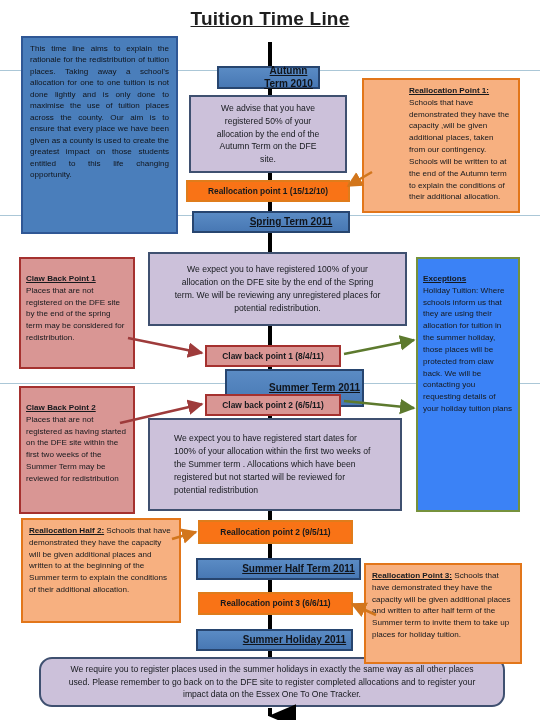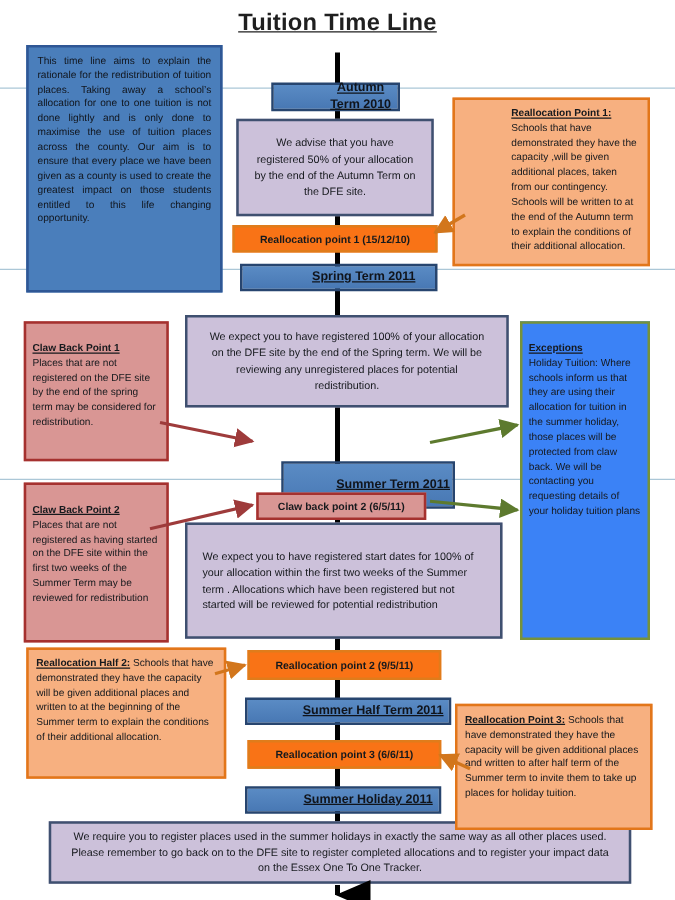--- a/index.html
+++ b/index.html
@@ -57,21 +57,21 @@
     font-size: 10px; font-weight: bold; text-align: center;
     text-decoration: underline; color: #10141b;
     display: flex; align-items: center; justify-content: center;
   }
   .point {
     font-size: 8.4px; font-weight: bold; text-align: center;
     display: flex; align-items: center; justify-content: center;
     color: #16191d;
   }
   .msg {
-    font-size: 8.6px; text-align: center; padding: 5px 12px;
+    font-size: 8.6px; text-align: center; padding: 5px 24px;
     display: flex; align-items: center; justify-content: center;
     line-height: 1.5;
   }
   .msg-left { text-align: left; justify-content: flex-start; }
   .note {
     font-size: 8.1px; padding: 5px 6px; line-height: 1.46;
     text-align: left;
   }
   .note b { text-decoration: underline; font-weight: bold; }
   .side {
@@ -110,20 +110,23 @@
   </div>
 
   <div class="box term" style="left:192px; top:211px; width:158px; height:22px;">
     <span>Spring Term 2011</span>
   </div>
 
   <div class="box purple msg" style="left:148px; top:252px; width:259px; height:74px;">
     <span>We expect you to have registered 100% of your allocation on the DFE site by the end of the Spring term.  We will be reviewing any unregistered places for potential redistribution.</span>
   </div>
 
+  <div class="box rose point" style="left:205px; top:345px; width:136px; height:22px;">
+    <span>Claw back point 1  (8/4/11)</span>
+  </div>
 
   <div class="box term" style="left:225px; top:369px; width:139px; height:38px;">
     <span>Summer Term 2011</span>
   </div>
 
   <div class="box rose point" style="left:205px; top:394px; width:136px; height:22px;">
     <span>Claw back point 2 (6/5/11)</span>
   </div>
 
   <div class="box purple msg msg-left" style="left:148px; top:418px; width:254px; height:93px;">
@@ -139,21 +142,21 @@
   </div>
 
   <div class="box orange point" style="left:198px; top:592px; width:155px; height:23px;">
     <span>Reallocation point 3 (6/6/11)</span>
   </div>
 
   <div class="box term" style="left:196px; top:629px; width:157px; height:22px;">
     <span>Summer Holiday 2011</span>
   </div>
 
-  <div class="box purple msg" style="left:39px; top:657px; width:466px; height:50px;">
+  <div class="box purple msg" style="left:39px; top:657px; width:466px; height:50px;border-radius:13px;">
     <span>We require you to register places used in the summer holidays in exactly the same way as all other places used. Please remember to go back on to the DFE site to register completed allocations and to register your impact data on the Essex One To One Tracker.</span>
   </div>
 
   <div class="box blue-fill intro" style="left:21px; top:36px; width:157px; height:198px;">
     <span>This time line aims to explain the rationale for the redistribution of tuition places.  Taking away a school’s allocation for one to one tuition is not done lightly and is only done to maximise the use of tuition places across the county.   Our aim is to ensure that every place we have been given as a county is used to create the greatest impact on those students entitled to this life changing opportunity.</span>
   </div>
 
   <div class="box rose side" style="left:19px; top:257px; width:116px; height:112px;">
     <b>Claw Back Point 1</b><br>
     <span>Places that are not registered on the DFE site by the end of the spring term may be considered for redistribution.</span>

